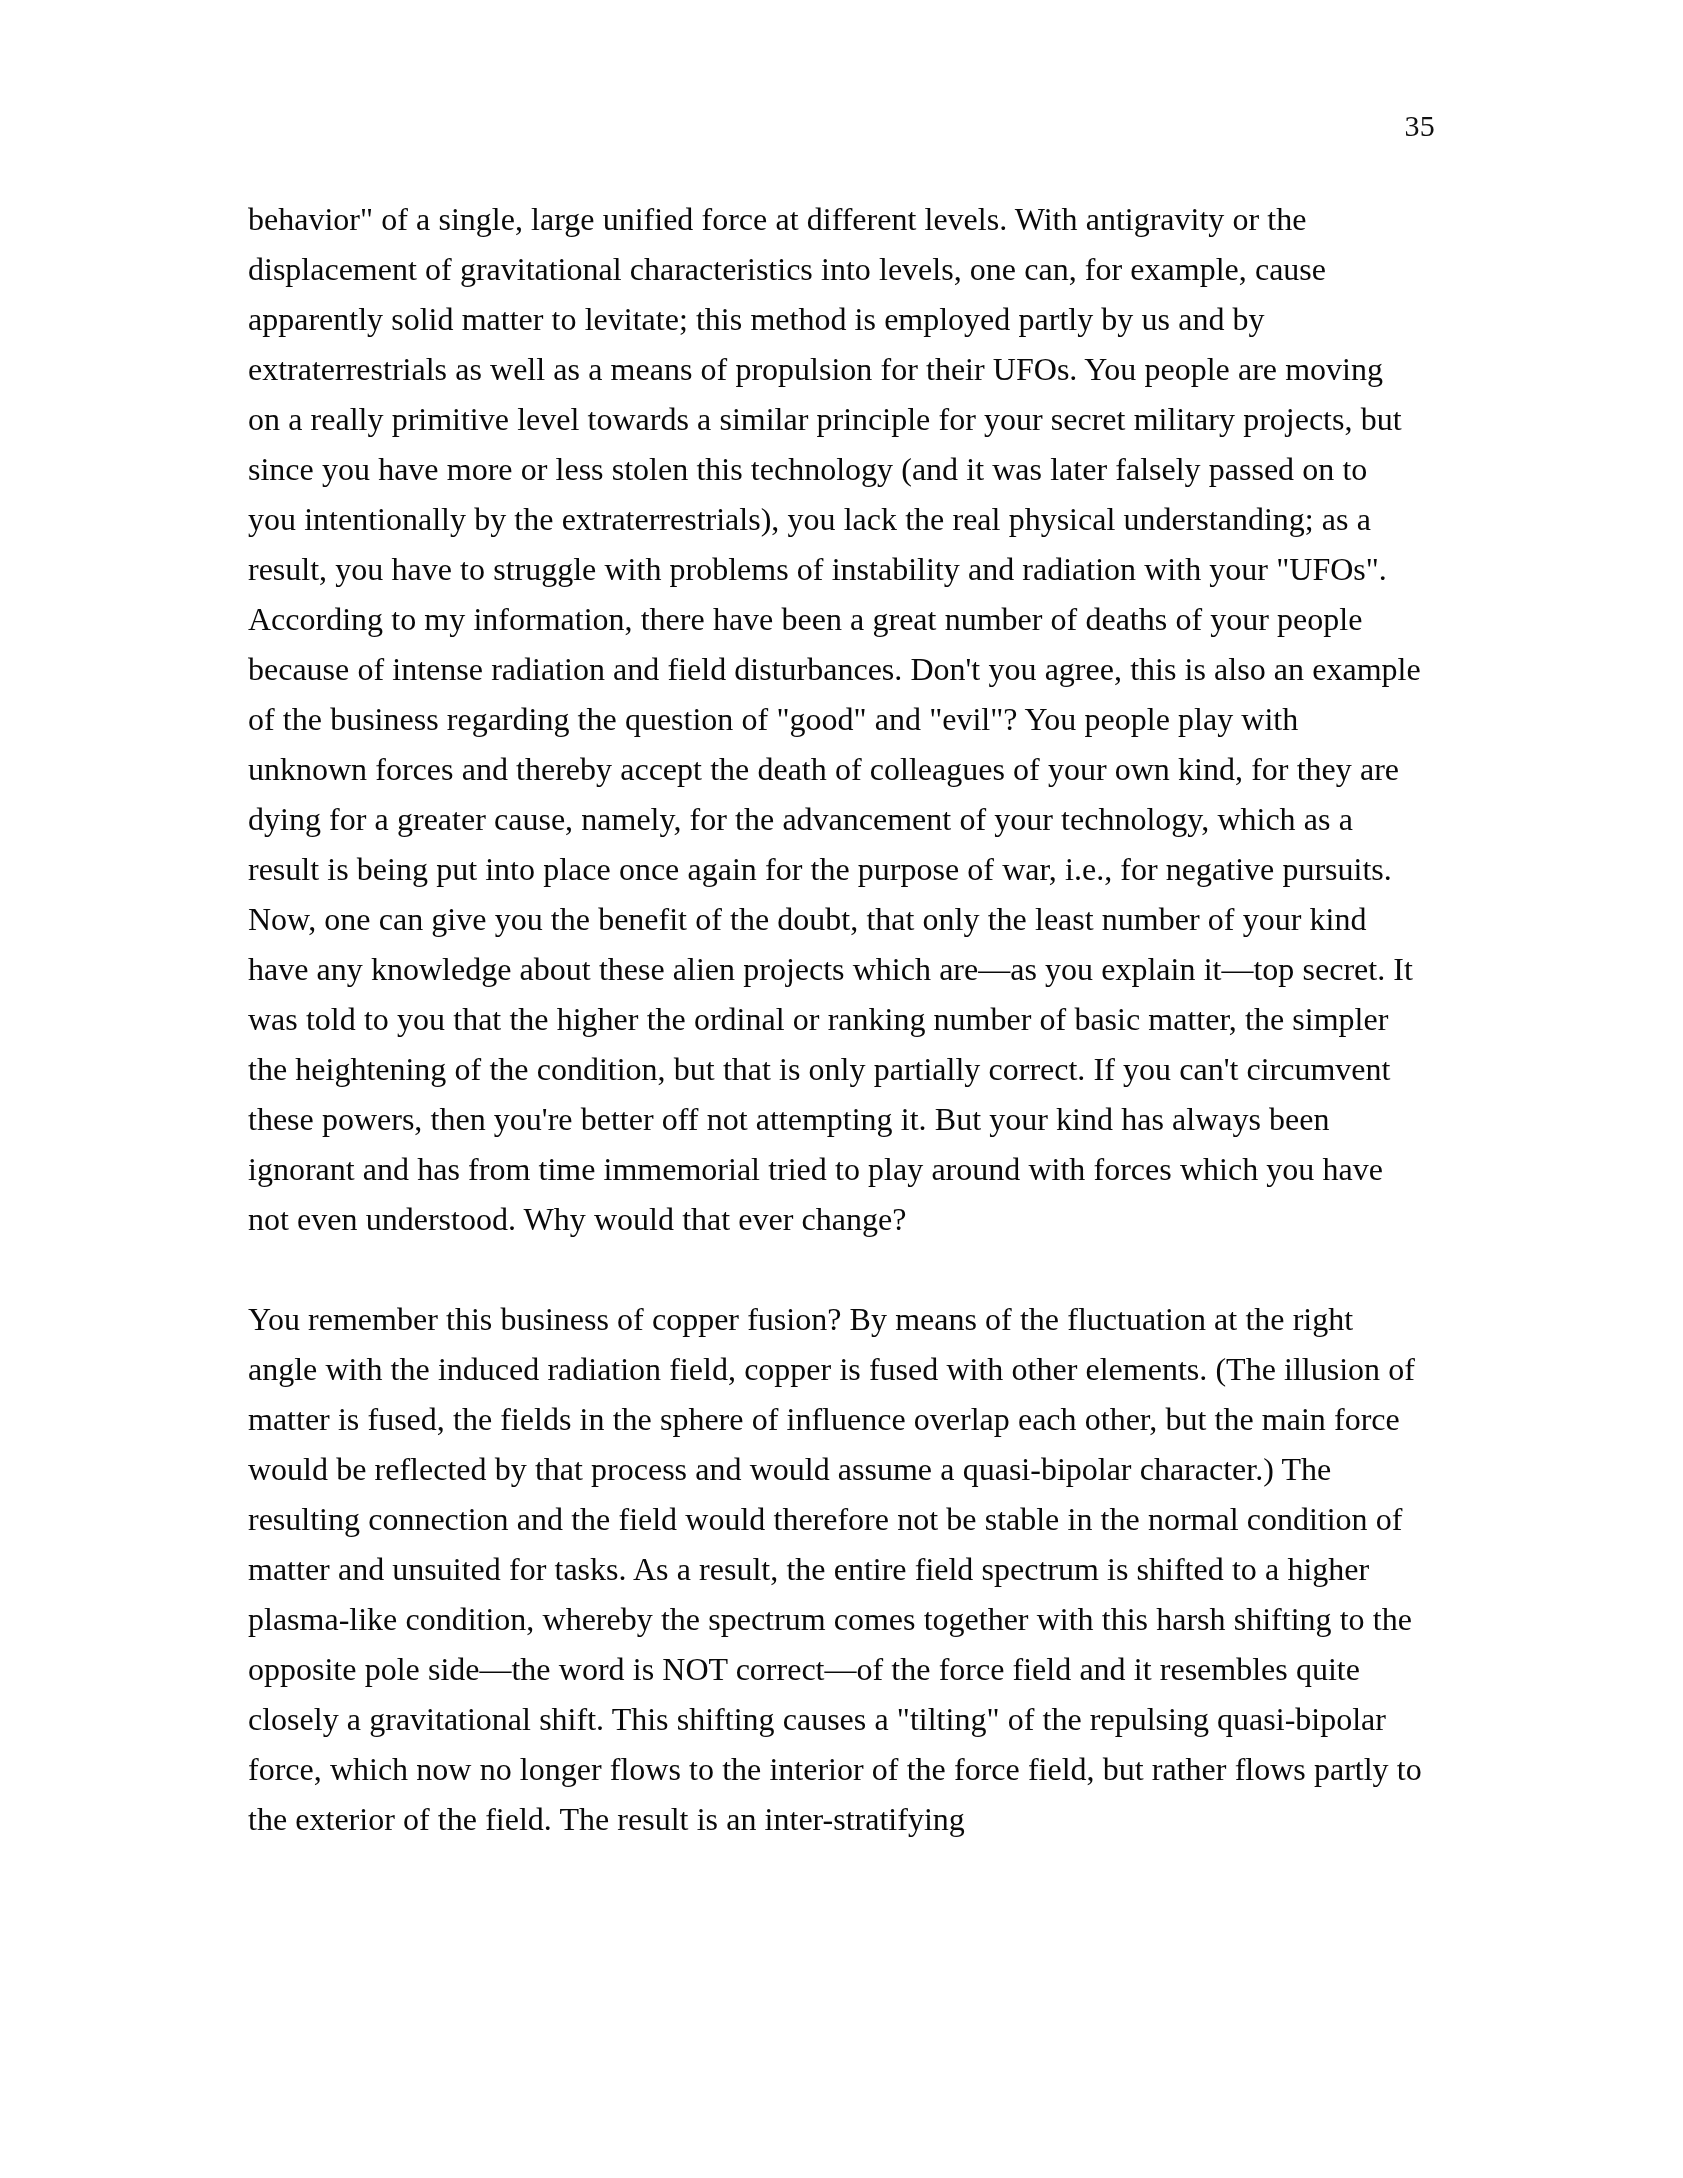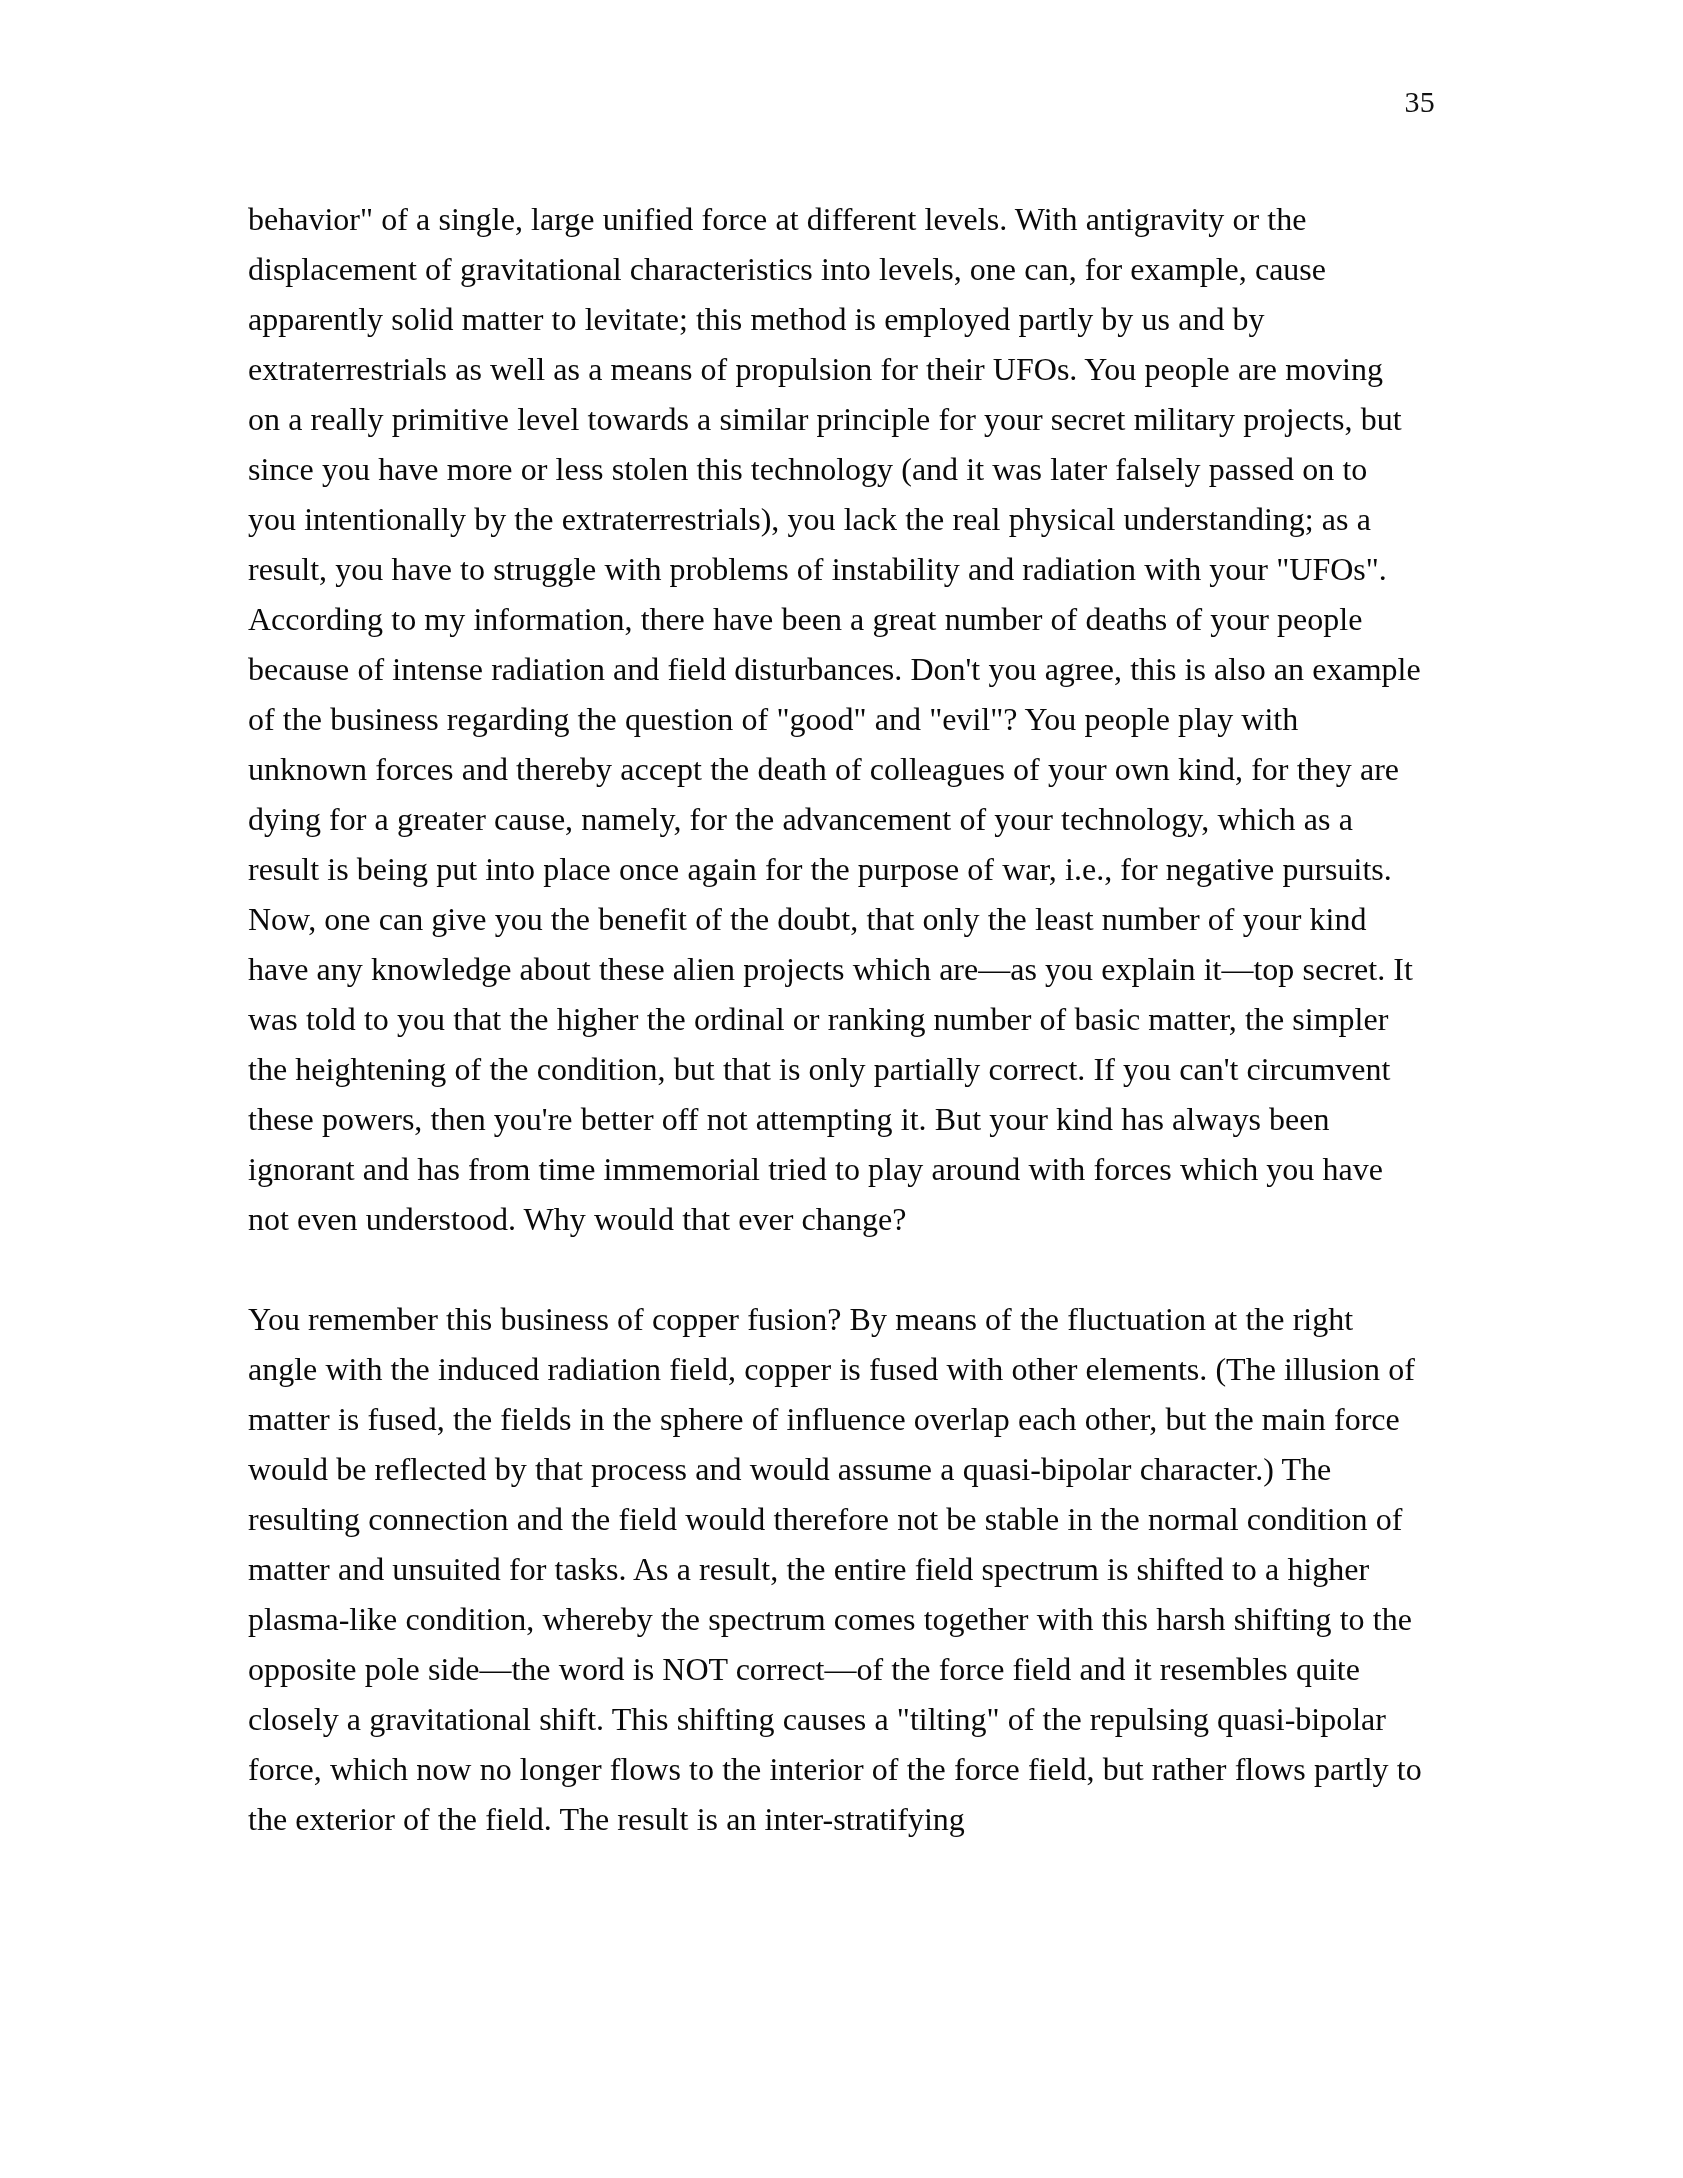--- a/index.html
+++ b/index.html
@@ -29,20 +29,21 @@
     display: flex;
     justify-content: flex-end;
     align-items: baseline;
   }
 
   .folio {
     font-size: 30px;
     line-height: 1;
     color: #111111;
     letter-spacing: 0.3px;
+    margin-top: 24px;
   }
 
   
   .text-column {
     position: absolute;
     top: 194px;
     left: 248px;
     width: 1174px;
   }
 

